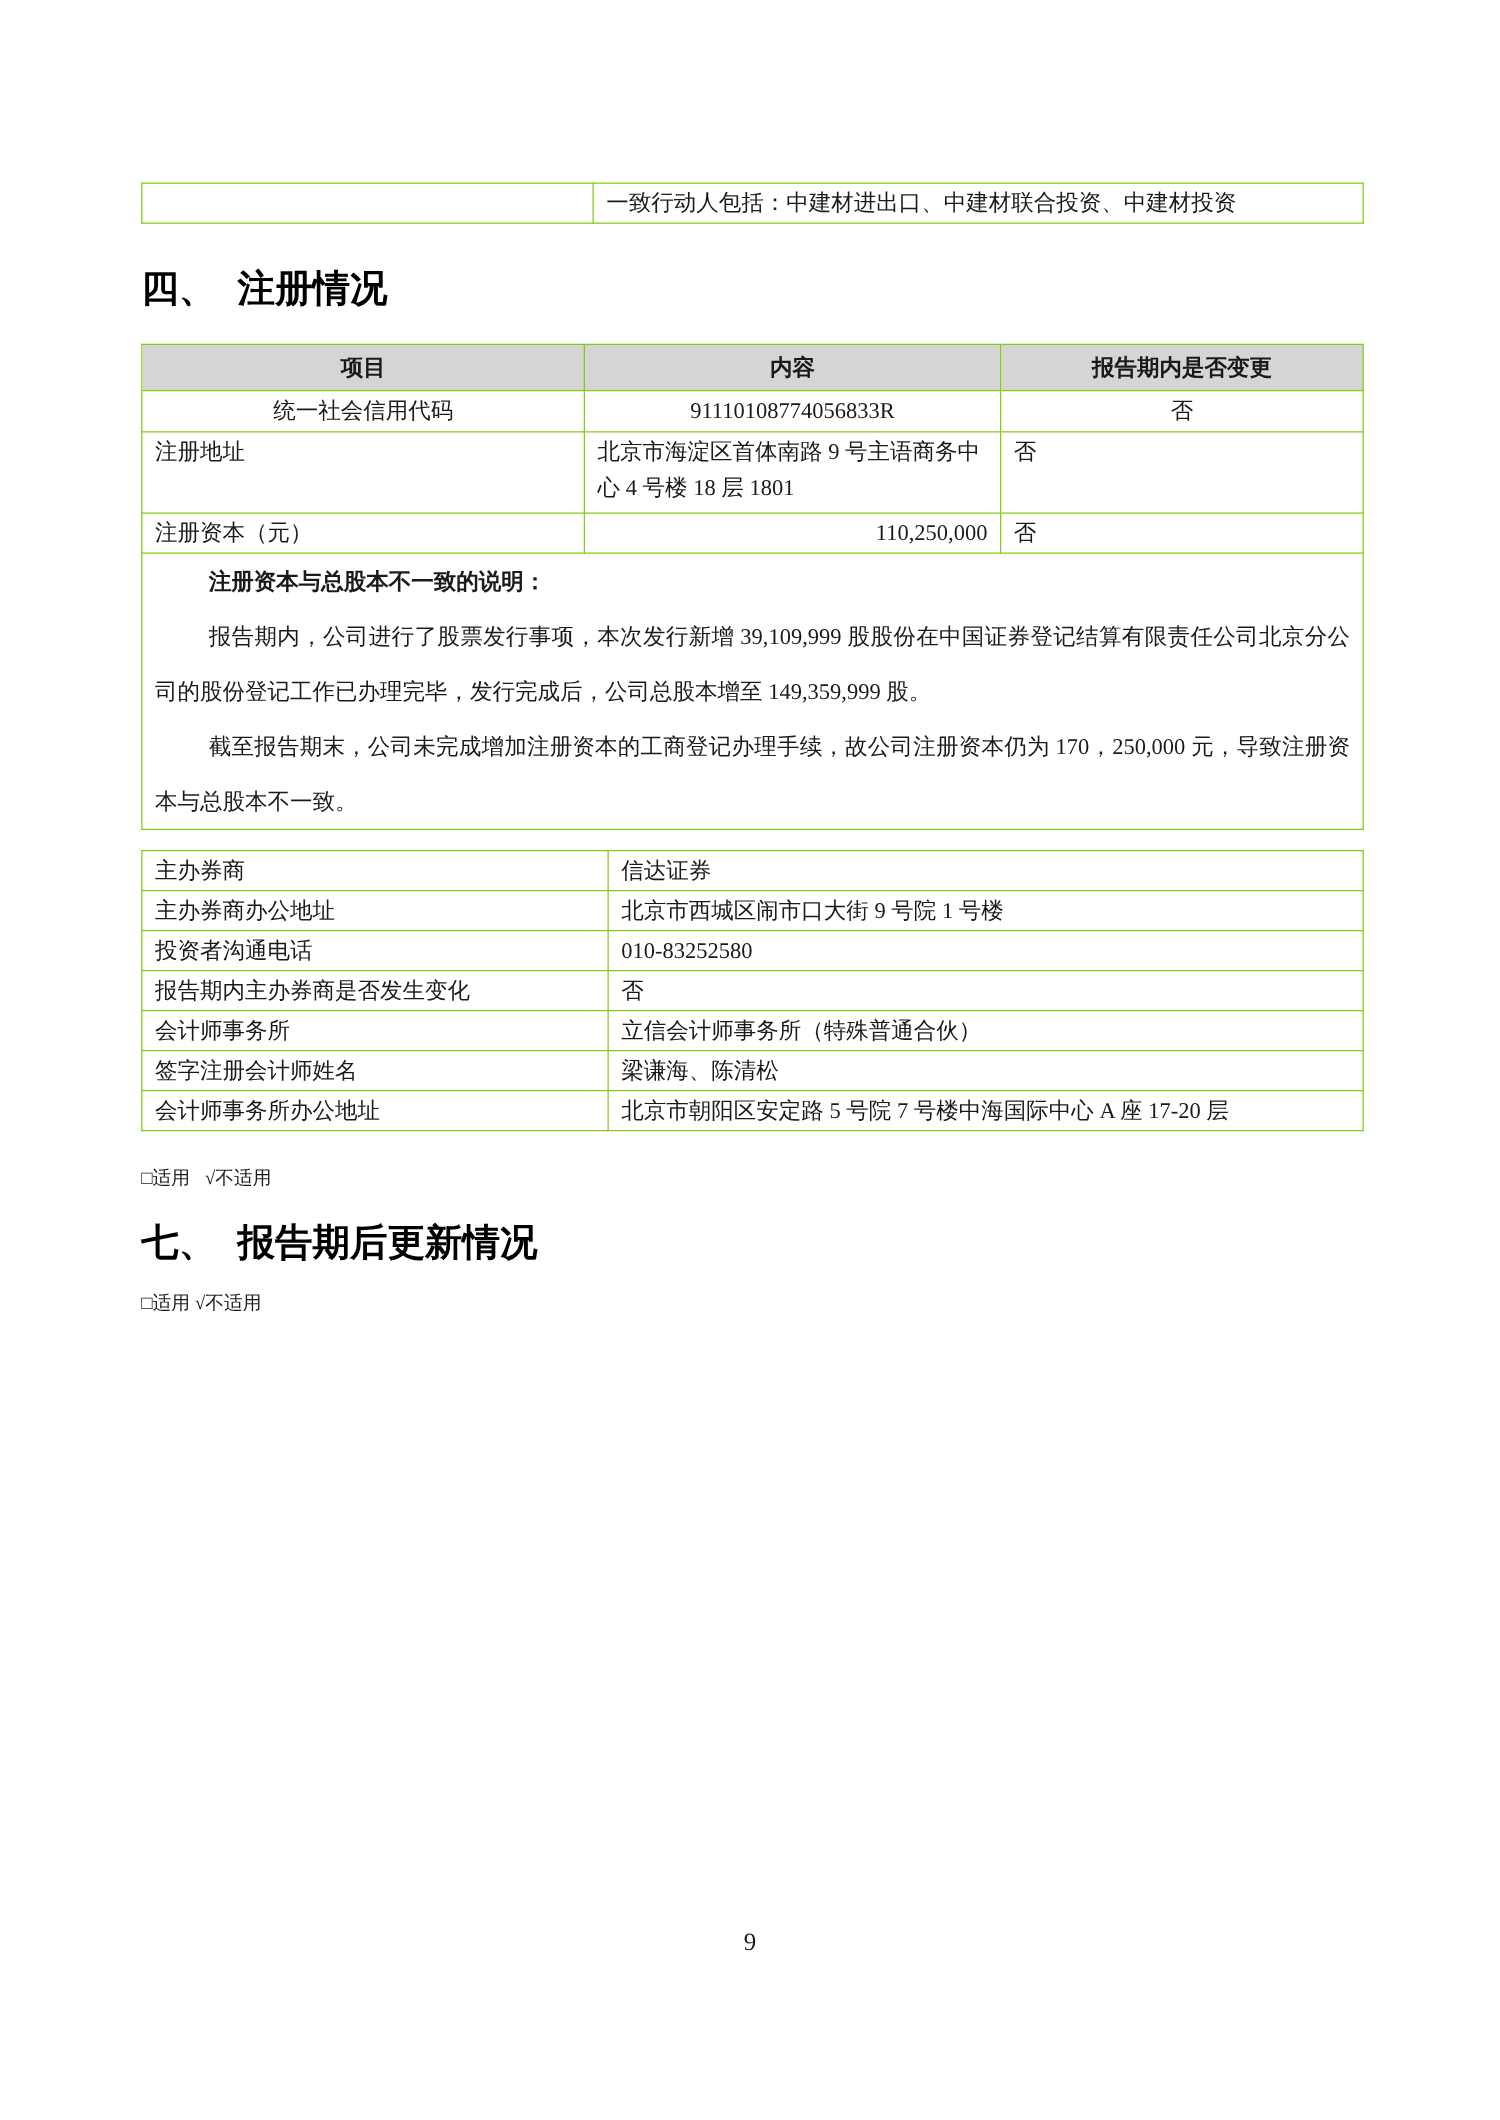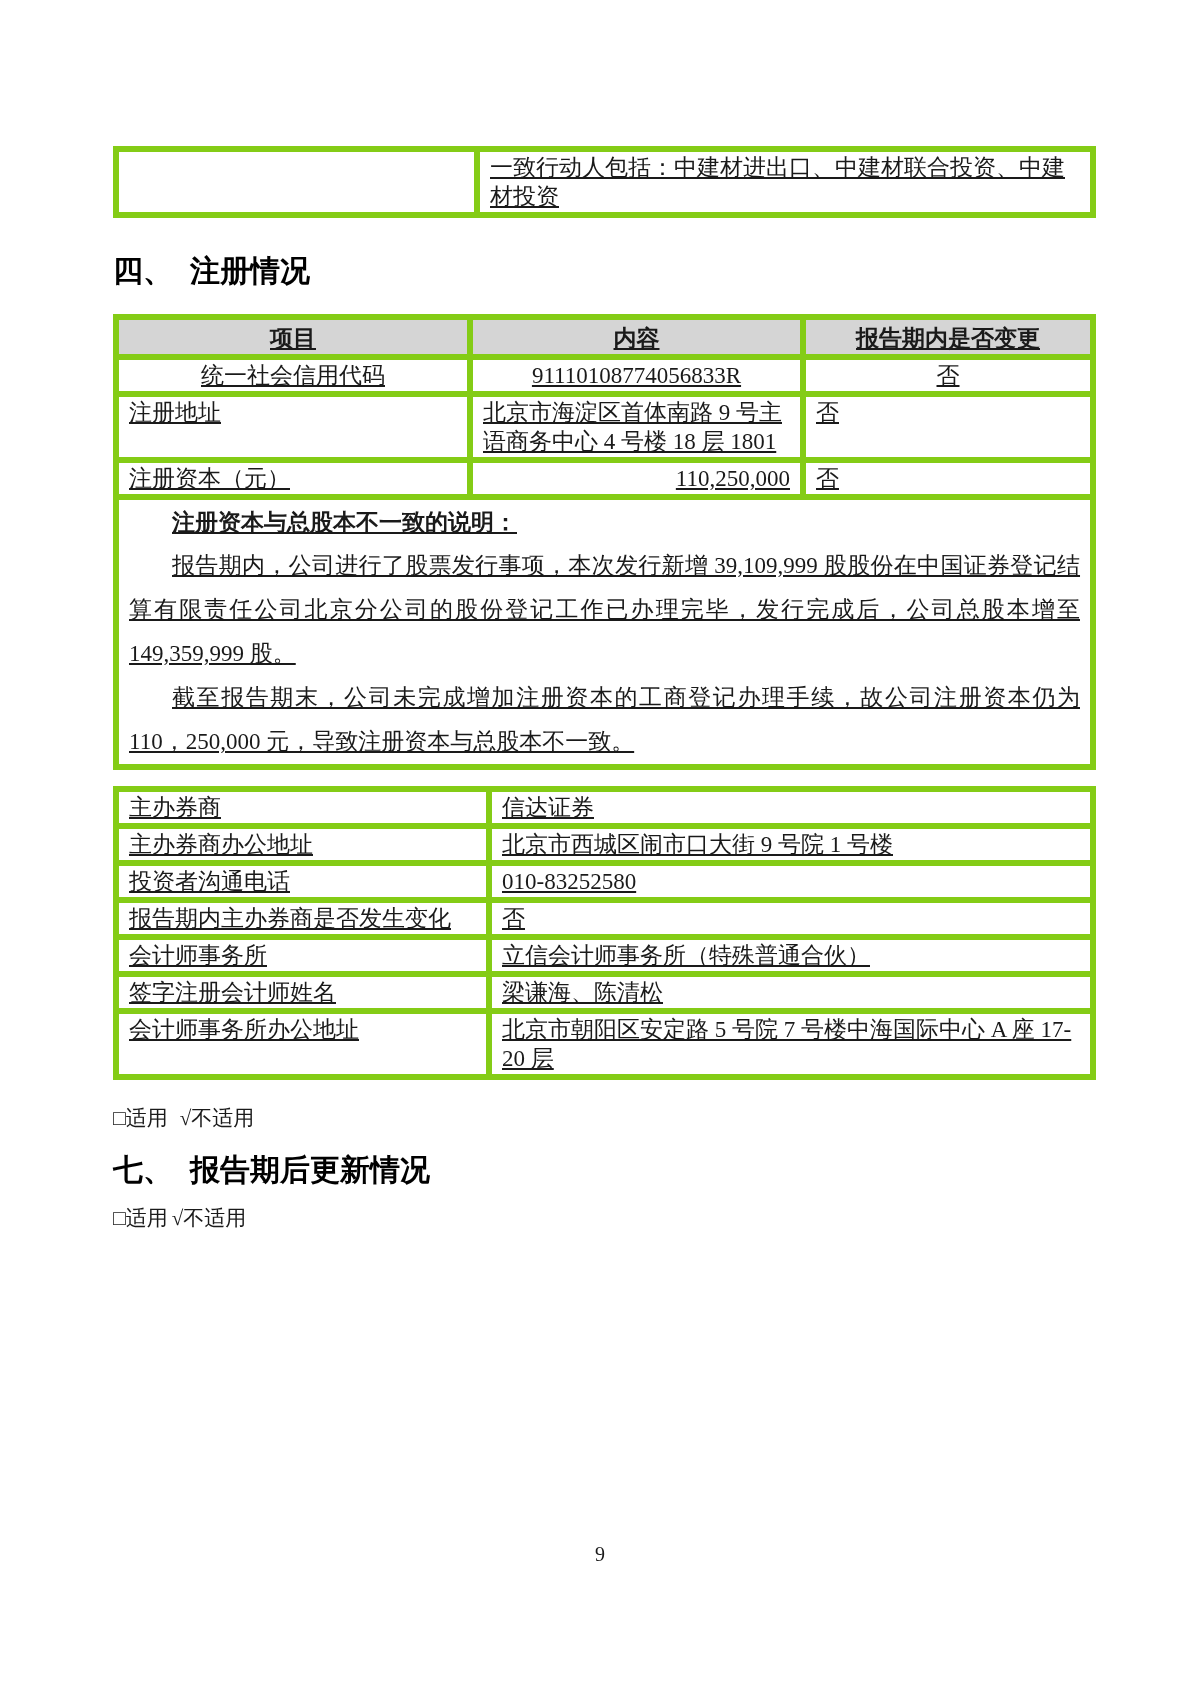--- a/index.html
+++ b/index.html
@@ -16,30 +16,29 @@
     position:absolute;
     left:113px; top:0;
     width:977px;
   }
   table{
     border-collapse:collapse;
     table-layout:fixed;
     width:977px;
   }
   td,th{
-    border:6px solid #84cc16;
+    border:1px solid #84cc16;
     vertical-align:top;
     padding:1px 10px;
     line-height:29px;
-    font-size:23px;
+    font-size:18px;
     font-weight:normal;
     text-align:left;
     box-sizing:border-box;
     overflow:hidden;
-    text-decoration:underline;
   }
   .cont-table{margin-top:146px;}
   .cont-table td{height:31px;}
   .sec-heading{
     font-family:"Liberation Sans","DejaVu Sans",sans-serif;
     font-weight:bold;
     font-size:30px;
     line-height:30px;
     color:#000;
   }
@@ -64,21 +63,21 @@
   .note-cell p{margin:0;text-indent:43px;text-align:justify;}
   .note-title{
     font-family:"Liberation Sans","DejaVu Sans",sans-serif;
     font-weight:bold;
   }
   .mid-table{margin-top:16px;}
   .mid-table td{height:32px;}
   .apply-line{
     margin-top:27px;
     line-height:23px;
-    font-size:21px;
+    font-size:15px;
   }
   .apply-line.tight{margin-top:22px;}
   .check-gap{margin-left:12px;}
   .check-gap-small{margin-left:4px;}
   .page-number{
     position:absolute;
     top:1542px;left:0;
     width:100%;
     text-align:center;
     font-size:20px;
@@ -123,21 +122,21 @@
         </tr>
         <tr class="r3">
           <td>注册资本（元）</td>
           <td class="num-right">110,250,000</td>
           <td>否</td>
         </tr>
         <tr>
           <td colspan="3" class="note-cell">
             <p class="note-title">注册资本与总股本不一致的说明：</p>
             <p>报告期内，公司进行了股票发行事项，本次发行新增 39,109,999 股股份在中国证券登记结算有限责任公司北京分公司的股份登记工作已办理完毕，发行完成后，公司总股本增至 149,359,999 股。</p>
-            <p>截至报告期末，公司未完成增加注册资本的工商登记办理手续，故公司注册资本仍为 110，250,000 元，导致注册资本与总股本不一致。</p>
+            <p>截至报告期末，公司未完成增加注册资本的工商登记办理手续，故公司注册资本仍为 170，250,000 元，导致注册资本与总股本不一致。</p>
           </td>
         </tr>
       </tbody>
     </table>
 
 
     <table class="mid-table">
       <tbody>
         <tr>
           <td style="width:373px;">主办券商</td>

